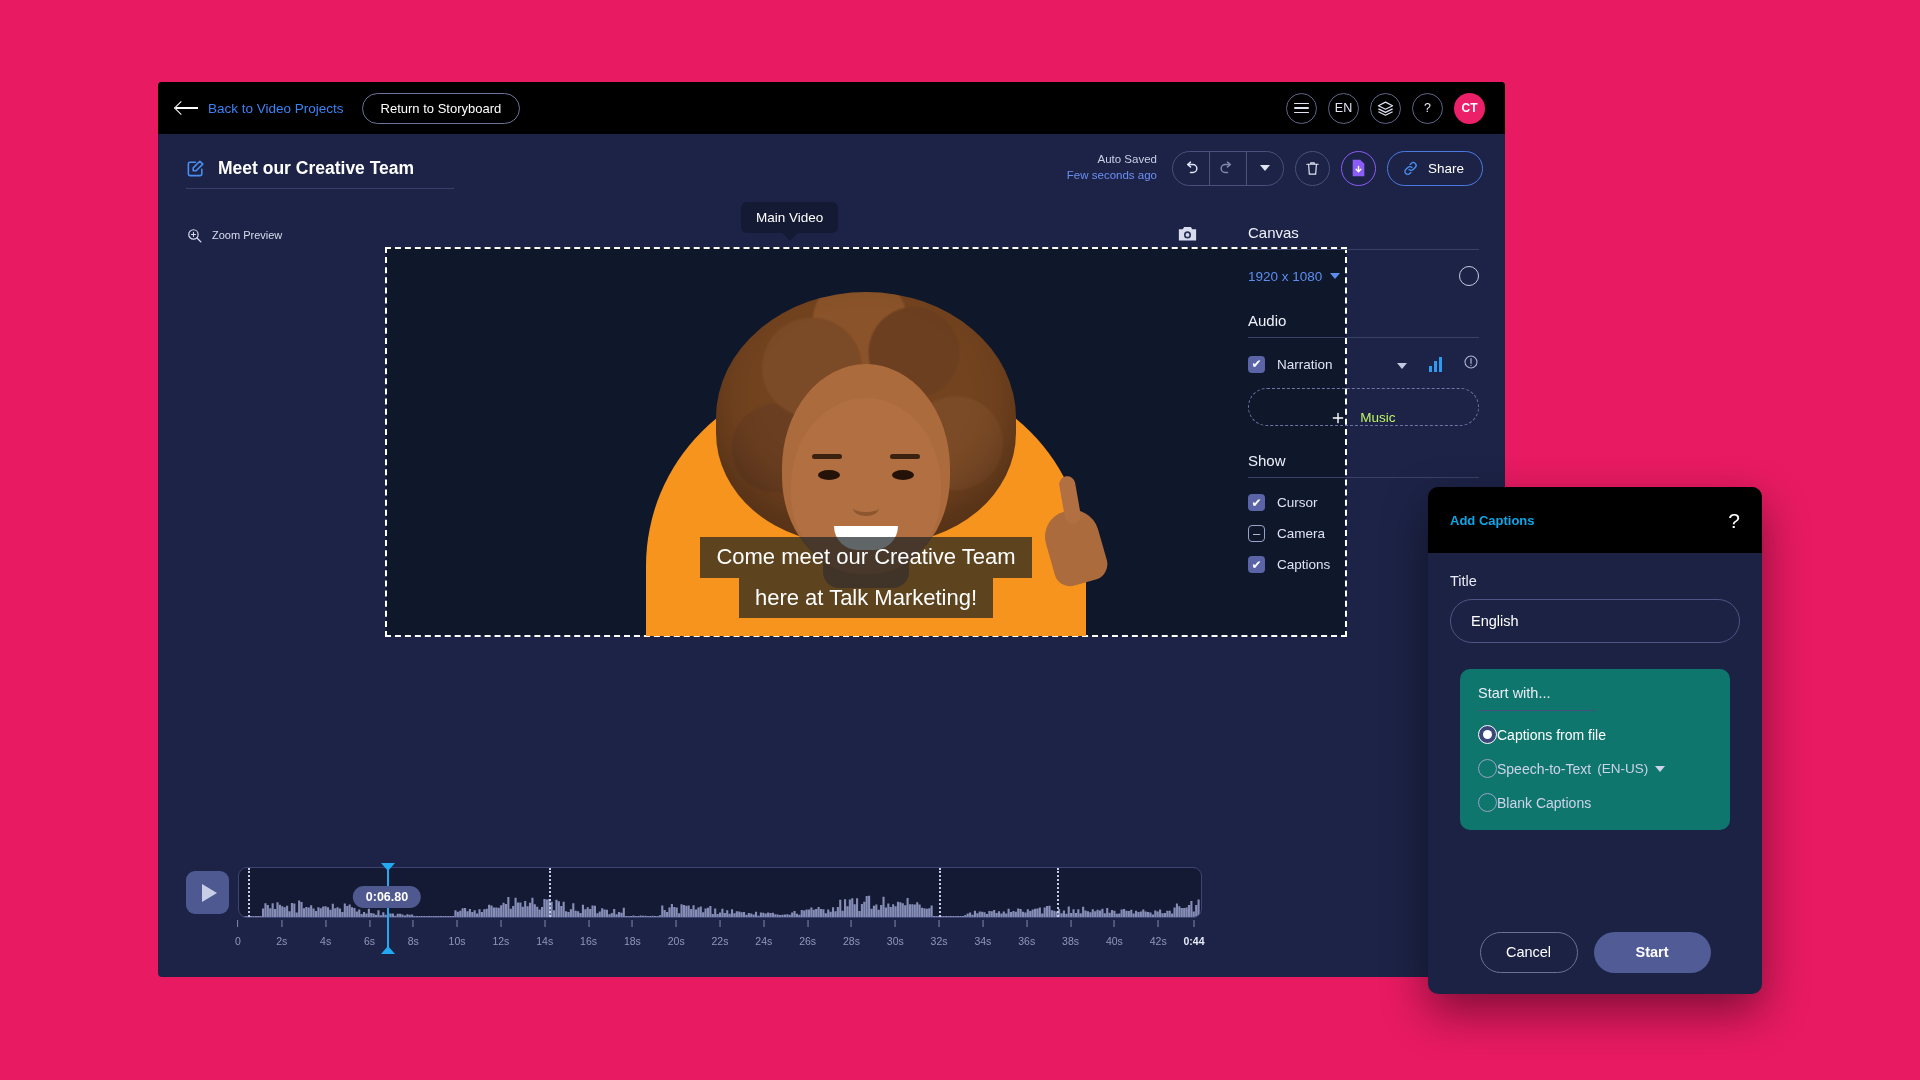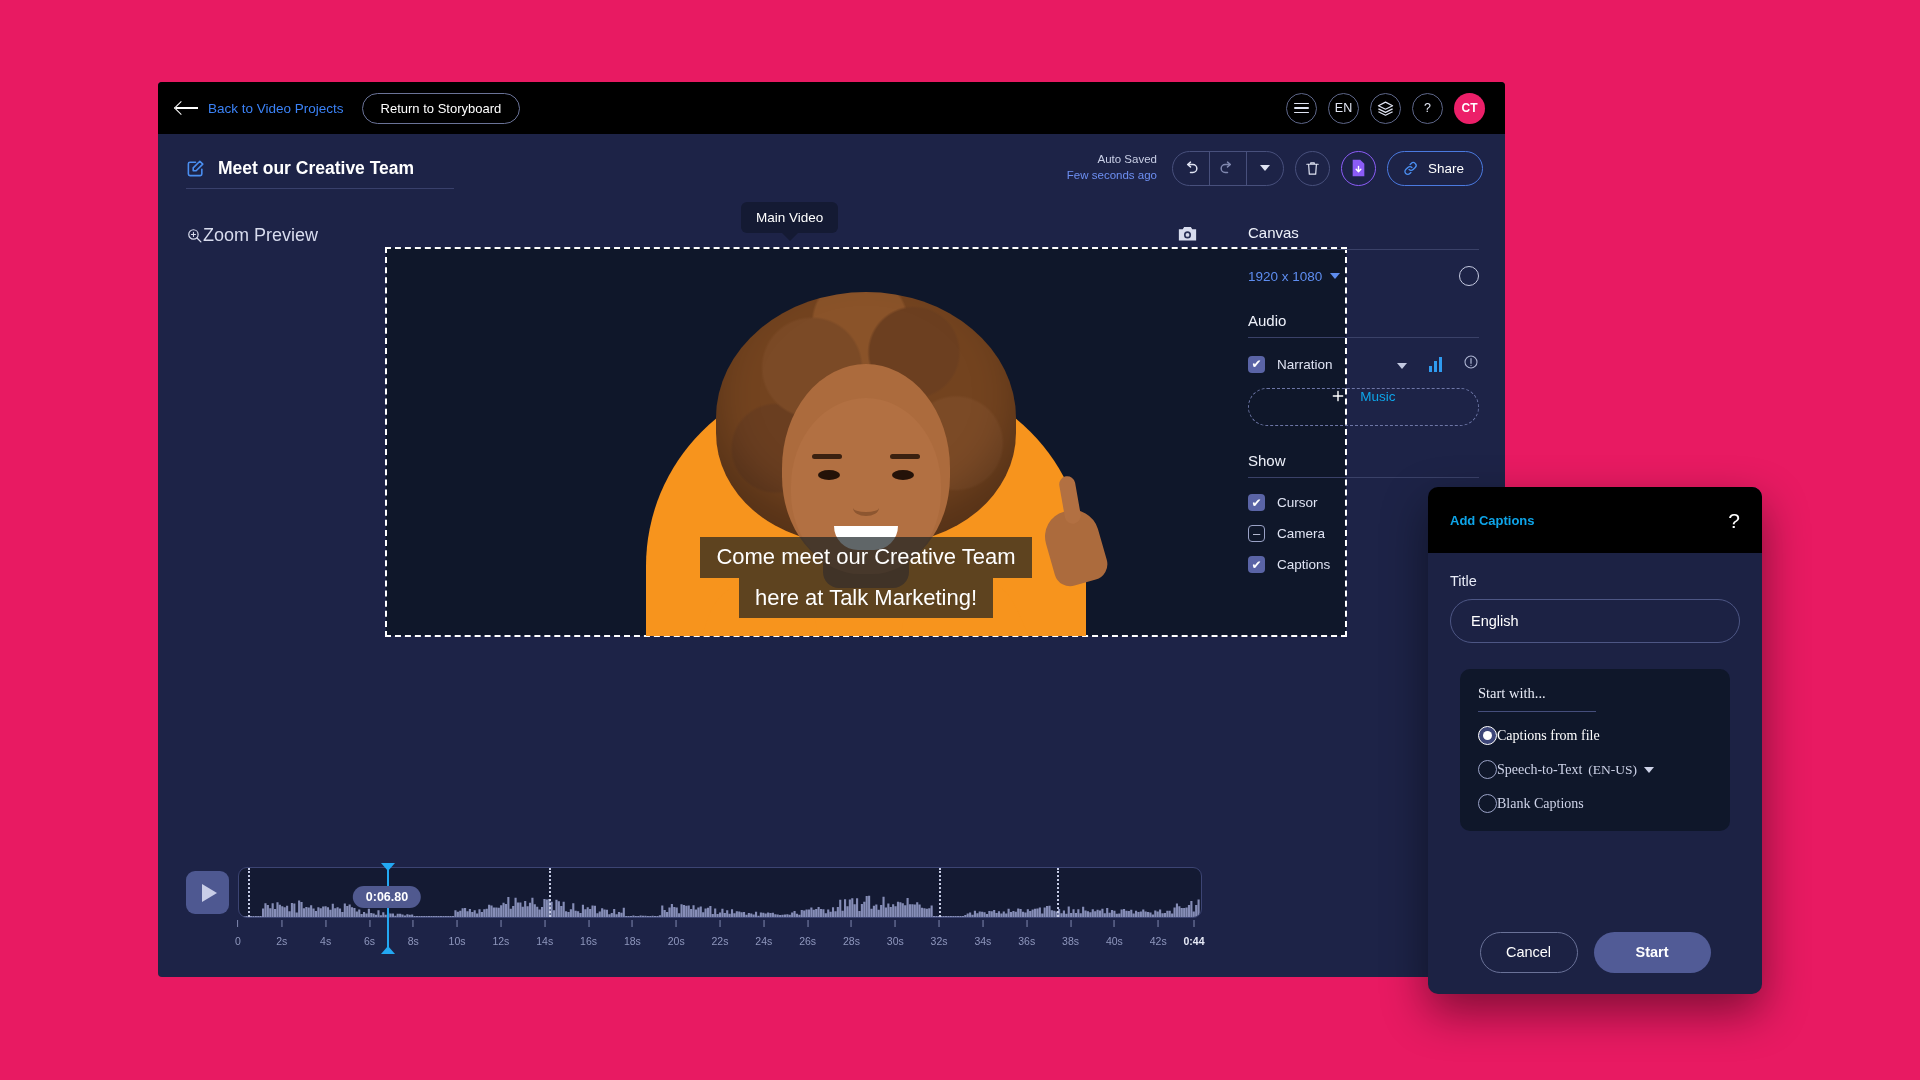--- a/index.html
+++ b/index.html
@@ -138,22 +138,22 @@
   #preview-col {
     position: absolute; left: 0; top: 0;
     width: 1064px; bottom: 0;
   }
   #preview-header {
     position: absolute; left: 28px; top: 20px;
     width: 1012px; height: 26px;
     display: flex; align-items: center;
   }
   #zoom-preview {
-    display: flex; align-items: center; 
-    color: #d8dcee; font-size: 18px; cursor: pointer;
+    display: flex; align-items: center; gap: 9px;
+    color: #d8dcee; font-size: 11px; cursor: pointer;
   }
   #camera-icon-btn { margin-left: auto; cursor: pointer; }
 
   #main-video-tooltip {
     position: absolute; left: 583px; top: 0px;
     background: #141a33; color: #ffffff;
     font-size: 13.5px; padding: 8px 15px;
     border-radius: 6px; white-space: nowrap;
     z-index: 6;
   }
@@ -406,22 +406,22 @@
   }
   .chk.on { background: #5a64a6; }
   .chk.off { border: 1.6px solid #9aa2c6; background: transparent; }
   .chk .mark { color: #ffffff; font-size: 12px; line-height: 1; }
   .chk.off .mark { color: #c7cce3; font-size: 13px; }
   .chk-label { color: #dfe3f3; font-size: 13.5px; }
   #narration-row .caret { margin-left: auto; cursor: pointer; }
   #music-btn {
     width: 100%; height: 38px; margin-top: 4px;
     border: 1.6px dashed #6d76a6; border-radius: 20px;
-    color: #0ea5e9; font-size: 13.5px;
-    display: flex; align-items: flex-start; justify-content: center; gap: 15px;
+    color: #bef264; font-size: 13.5px;
+    display: flex; align-items: flex-end; justify-content: center; gap: 15px;
     cursor: pointer;
   }
 
   
   #captions-dialog {
     position: absolute;
     left: 1428px; top: 487px;
     width: 334px; height: 507px;
     background: #1c2244;
     border-radius: 10px;
@@ -444,23 +444,22 @@
   #title-input {
     width: 100%; height: 44px;
     background: transparent;
     border: 1px solid #4d5684; border-radius: 22px;
     color: #ffffff; font-size: 14.5px;
     padding: 0 20px; outline: none;
     font-family: "Liberation Sans", sans-serif;
   }
   #startwith-box {
     margin: 26px 10px 0 10px;
-    background: #0f172a; border-radius: 10px;
+    background: #0f766e; border-radius: 10px;
     padding: 16px 18px 18px 18px;
-    font-family: Liberation Serif, serif;
   }
   #startwith-label {
     color: #e9ecf7; font-size: 14.5px;
     border-bottom: 1px solid #454e7c;
     padding-bottom: 9px; width: 118px;
     margin-bottom: 14px;
   }
   .radio-row {
     display: flex; align-items: center; 
     margin-bottom: 15px; cursor: pointer;

